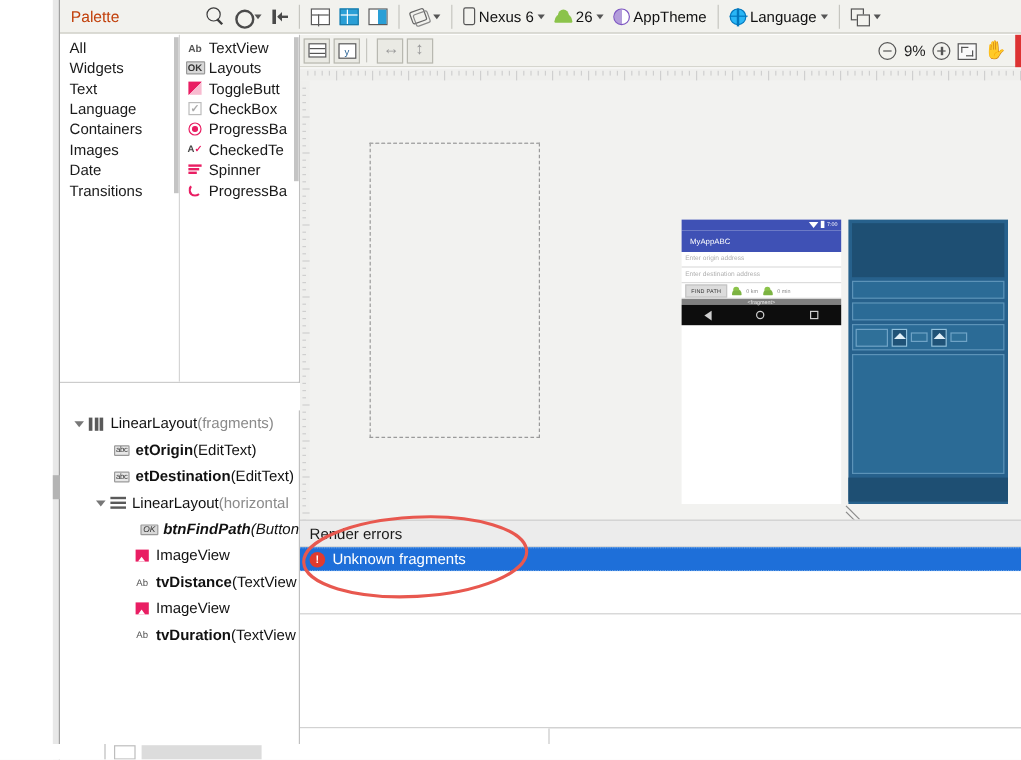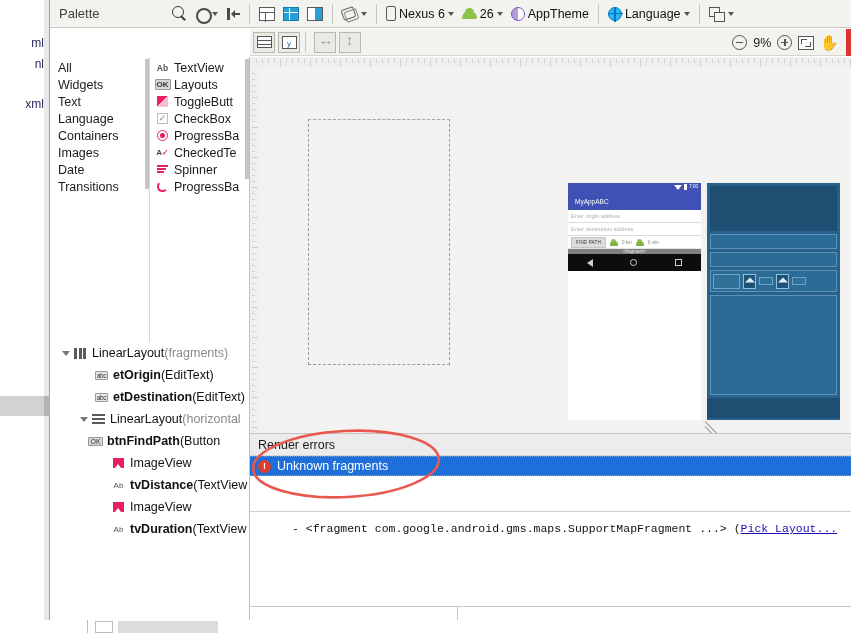--- a/index.html
+++ b/index.html
@@ -20,21 +20,21 @@
   .stub-edge { position: absolute; left: 44px; top: 0; width: 6px; height: 633px; background: #e8e8e8; border-right: 1px solid #a0a0a0; }
   .stub-edge-dark { position: absolute; left: 44px; width: 6px; background: #b4b4b4; }
 
   
   .toolbar-top {
     position: absolute; left: 50px; top: 0; width: 801px; height: 28px;
     background: #f2f2ee; border-bottom: 1px solid #c8c8c0;
     display: flex; align-items: center;
   }
   .tb-yellow { position: absolute; left: 50px; top: 0; width: 801px; height: 3px; background: #f5f5dc; }
-  .palette-title { width: 118px; padding-left: 9px; font-size: 13px; color: #404040; }
+  .palette-title { width: 118px; padding-left: 9px; font-size: 13px; color: #c2410c; }
   .tb-sep { width: 1px; height: 20px; background: #c6c6c0; margin: 0 5px; }
   .tb-btn { display: flex; align-items: center; gap: 3px; padding: 2px 4px; height: 22px; cursor: default; }
   .tb-label { font-size: 12.5px; color: #111; }
   .caret { width: 0; height: 0; border-left: 3.5px solid transparent; border-right: 3.5px solid transparent; border-top: 4px solid #555; }
 
   .icon-search { width: 15px; height: 15px; position: relative; }
   .icon-search::before { content:""; position:absolute; left:0; top:0; width:10px; height:10px; border:1.6px solid #3c3c3c; border-radius:50%; }
   .icon-search::after { content:""; position:absolute; left:9px; top:9px; width:6px; height:1.8px; background:#3c3c3c; transform: rotate(45deg); transform-origin: left center; }
 
   .icon-gear { width: 14px; height: 14px; position: relative; }
@@ -98,21 +98,21 @@
   .zoom-circle::before { content:""; position:absolute; left:3px; top:5.7px; width:7px; height:1.4px; background:#555; }
   .zoom-circle.plus::after { content:""; position:absolute; left:5.8px; top:3px; width:1.4px; height:7px; background:#555; }
   .zoom-pct { font-size: 12.5px; color: #222; }
   .zoom-fit { width:16px; height:14px; border:1.5px solid #555; position:relative; background:#fafafa; }
   .zoom-fit::before { content:""; position:absolute; left:2px; top:2px; width:5px; height:4px; border-left:1.4px solid #555; border-top:1.4px solid #555; }
   .zoom-fit::after { content:""; position:absolute; right:2px; bottom:2px; width:5px; height:4px; border-right:1.4px solid #555; border-bottom:1.4px solid #555; }
   .zoom-hand { font-size:15px; color:#444; line-height:1; }
   .red-edge { position:absolute; right:0; top:29px; width:5px; height:27px; background:#d33; }
 
   
-  .palette-panel { position:absolute; left:50px; top:29px; width:200px; height:290px; background:#fff; border-right:1px solid #c0c0c0; border-bottom:1px solid #c0c0c0; display:flex;margin-top:28px; }
+  .palette-panel { position:absolute; left:50px; top:29px; width:200px; height:290px; background:#fff; border-right:1px solid #c0c0c0; border-bottom:1px solid #c0c0c0; display:flex; }
   .pal-cats { width:100px; height:100%; background:#fff; border-right:1px solid #d5d5d5; padding-top:2px; overflow:hidden; position:relative; }
   .pal-cat { padding:1.5px 8px; font-size:12.5px; color:#1a1a1a; cursor:default; }
   .pal-cats-scroll { position:absolute; right:0; top:2px; width:4px; height:130px; background:#c4c4c4; }
   .pal-items { flex:1; background:#fff; padding-top:2px; overflow:hidden; position:relative; }
   .pal-item { display:flex; align-items:center; gap:5px; padding:1.5px 6px; font-size:12.5px; color:#1a1a1a; white-space:nowrap; cursor:default; }
   .pal-items-scroll { position:absolute; right:0; top:2px; width:4px; height:120px; background:#c4c4c4; }
   .pi-ic { width:13px; height:13px; flex:none; display:flex; align-items:center; justify-content:center; font-size:8px; font-weight:bold; color:#4a4a4a; }
   .pi-ab { font-size:8.5px; color:#555; }
   .pi-ok { font-size:8px; background:#d8d8d8; border:1px solid #999; color:#333; padding:0 1px; border-radius:1px; }
   .pi-toggle { width:11px; height:11px; background: linear-gradient(135deg,#e91e63 50%, #f8bbd0 50%); }
@@ -206,26 +206,20 @@
   .bottom-strip { position:absolute; left:0; top:620px; width:851px; height:13px; background:#fff; }
   .bs-left { position:absolute; left:0; top:0; width:88px; height:13px; background:#fff; border-right:1px solid #bdbdbd; }
   .bs-tab { position:absolute; left:95px; top:1px; width:18px; height:12px; border:1px solid #bdbdbd; background:#fff; }
   .bs-tab2 { position:absolute; left:118px; top:1px; width:100px; height:12px; background:#dcdcdc; }
 </style>
 </head>
 <body>
 
 <div id="root">
 
-  <div class="left-stub">
-    <div class="stub-tab" style="top:36px;">ml</div>
-    <div class="stub-tab" style="top:57px;">nl</div>
-    <div class="stub-tab" style="top:97px;">xml</div>
-    <div class="stub-band" style="top:396px; height:20px;"></div>
-  </div>
   <div class="stub-edge"></div>
   <div class="stub-edge-dark" style="top:396px;height:20px;"></div>
 
   <div class="tb-yellow"></div>
   <div class="toolbar-top">
     <div class="palette-title">Palette</div>
 
     <div class="tb-btn">
       <span class="icon-search"></span>
     </div>
@@ -424,21 +418,21 @@
           <span class="ci-llh">
             <i></i>
             <i></i>
             <i></i>
           </span>
         </span>
       <span class="ct-type">LinearLayout</span>
       <span class="ct-muted"> (horizontal</span>
     </div>
 
-    <div class="ct-row" style="padding-left:39px;">
+    <div class="ct-row" style="padding-left:68px;font-style:italic;">
       <span class="ci">
           <span class="ci-ok">OK</span>
         </span>
       <span class="ct-name">btnFindPath</span>
       <span class="ct-type"> (Button</span>
     </div>
 
     <div class="ct-row" style="padding-left:62px;">
       <span class="ci">
           <span class="pi-img"></span>
@@ -715,23 +709,20 @@
     <div class="bp-handle"></div>
   </div>
 
   <div class="err-panel">
     <div class="err-head">Render errors</div>
     <div class="err-row">
       <span class="err-bang">!</span>
       <span>Unknown fragments</span>
     </div>
     <div class="err-blank"></div>
-    <div class="err-bullet">
-      <span>- &lt;fragment com.google.android.gms.maps.SupportMapFragment ...&gt; (</span><span class="err-link">Pick Layout...</span>
-    </div>
     <div class="err-divider"></div>
     <div class="err-divider2"></div>
   </div>
 
   <svg class="annot" viewBox="0 0 200 80">
     <ellipse cx="98" cy="40" rx="93" ry="33" fill="none" stroke="#e8584f" stroke-width="2.6" transform="rotate(-3 98 40)"></ellipse>
   </svg>
 
   <div class="bottom-strip">
     <div class="bs-left"></div>

